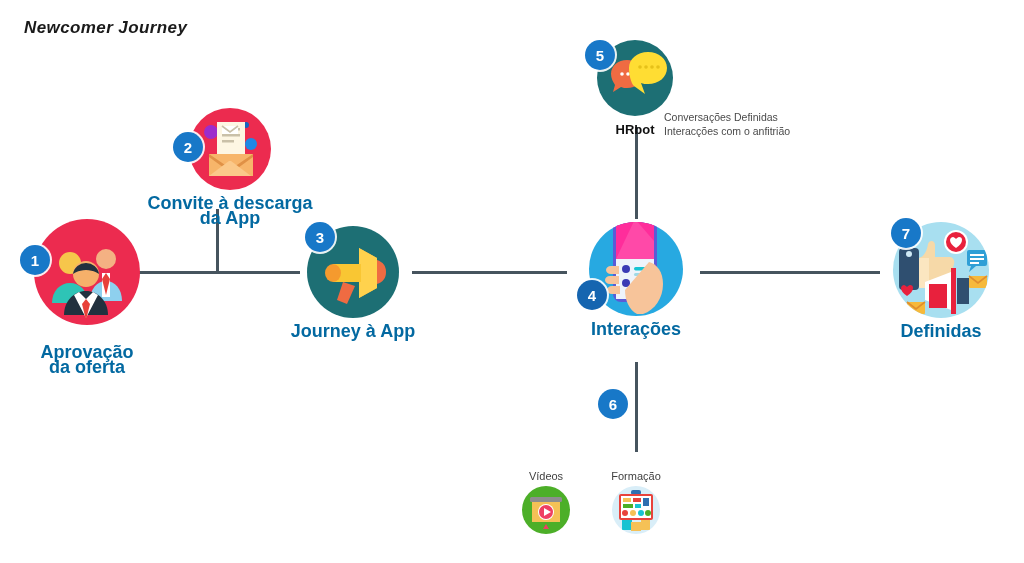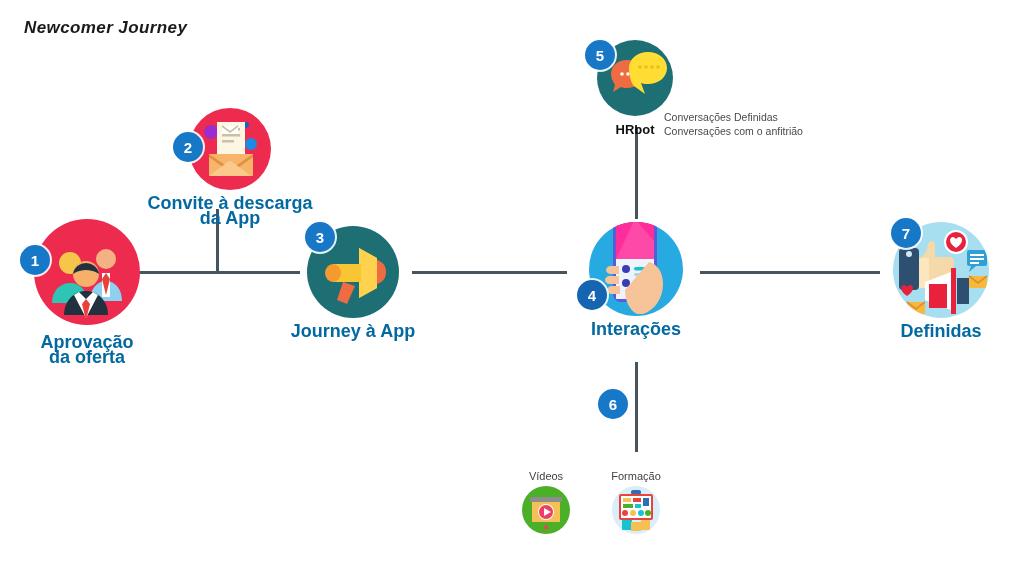--- a/index.html
+++ b/index.html
@@ -91,21 +91,21 @@
         <path d="M72 54l4 6-4 16-4-16z" fill="#e8413a"></path>
 
         <circle cx="52" cy="55" r="13" fill="#f6b06a"></circle>
         <path d="M52 44a13 13 0 0 0-13 11c0 0 5-4 13-4s13 4 13 4A13 13 0 0 0 52 44z" fill="#22313f"></path>
         <path d="M30 96c0-14 10-24 22-24s22 10 22 24z" fill="#22313f"></path>
         <path d="M45 73l7 7 7-7 5 3-12 23-12-23z" fill="#ffffff"></path>
         <path d="M52 80l4 5-4 16-4-16z" fill="#e8413a"></path>
       </svg>
     </div>
     <div class="badge" style="left:-14px;top:26px;width:30px;height:30px;">1</div>
-    <div class="caption" style="top:116px;">
+    <div class="caption" style="top:126px;">
       <div>Aprovação</div>
       <div>da oferta</div>
     </div>
   </div>
 
   <div class="node" style="left:189px;top:108px;width:82px;height:82px;">
     <div class="disc" style="width:82px;height:82px;background:#ec2b4f;">
       <svg width="82" height="82" viewBox="0 0 82 82">
         <circle cx="22" cy="24" r="7" fill="#8e2de2" opacity=".85"></circle>
         <circle cx="62" cy="36" r="6" fill="#1e88e5"></circle>
@@ -190,21 +190,21 @@
       </svg>
     </div>
     <div class="badge" style="left:-12px;top:0px;width:30px;height:30px;">5</div>
     <div class="caption bold" style="top:82px;">
       <div>HRbot</div>
     </div>
   </div>
 
   <div class="sidenote" style="left:664px;top:110px;">
     <div>Conversações Definidas</div>
-    <div>Conversações com o anfitrião</div>
+    <div>Interacções com o anfitrião</div>
   </div>
 
   <div class="node" style="left:598px;top:389px;width:30px;height:30px;">
     <div class="badge" style="left:0;top:0;width:30px;height:30px;position:absolute;">6</div>
   </div>
 
   <div class="node" style="left:893px;top:222px;width:96px;height:96px;">
     <div class="disc" style="width:96px;height:96px;background:#a8dff0;">
       <svg width="96" height="96" viewBox="0 0 96 96">
 

